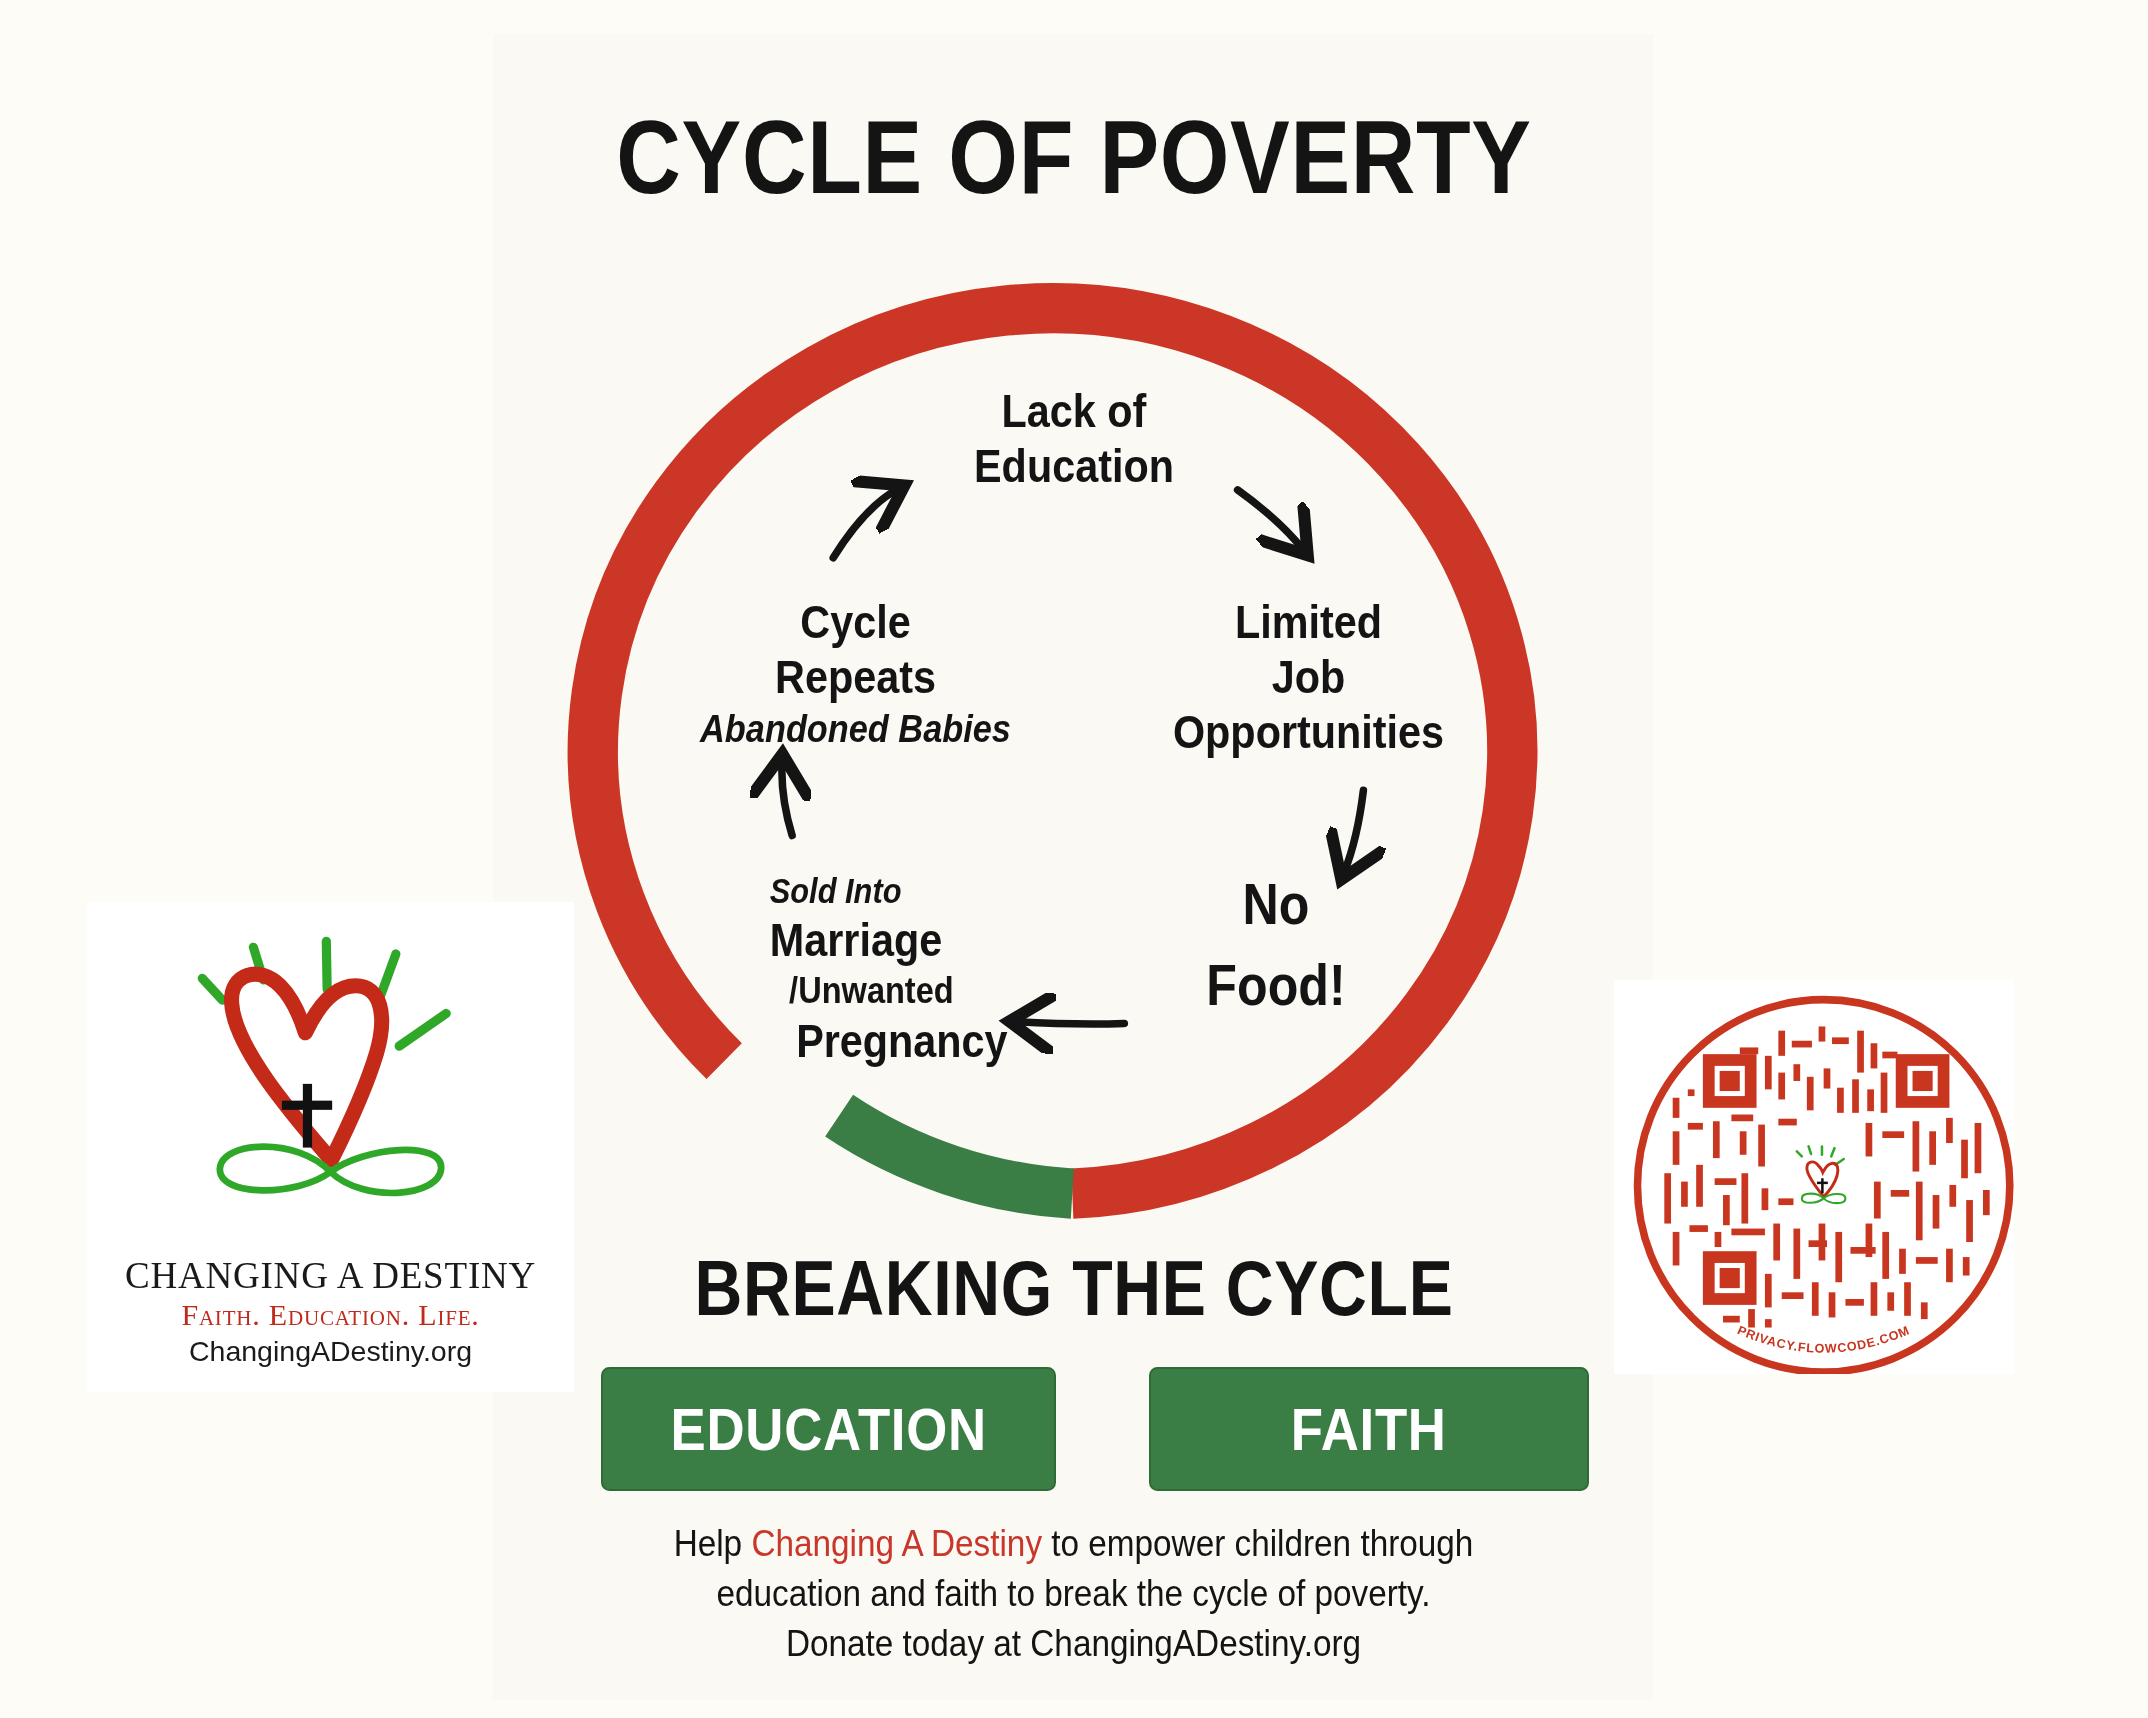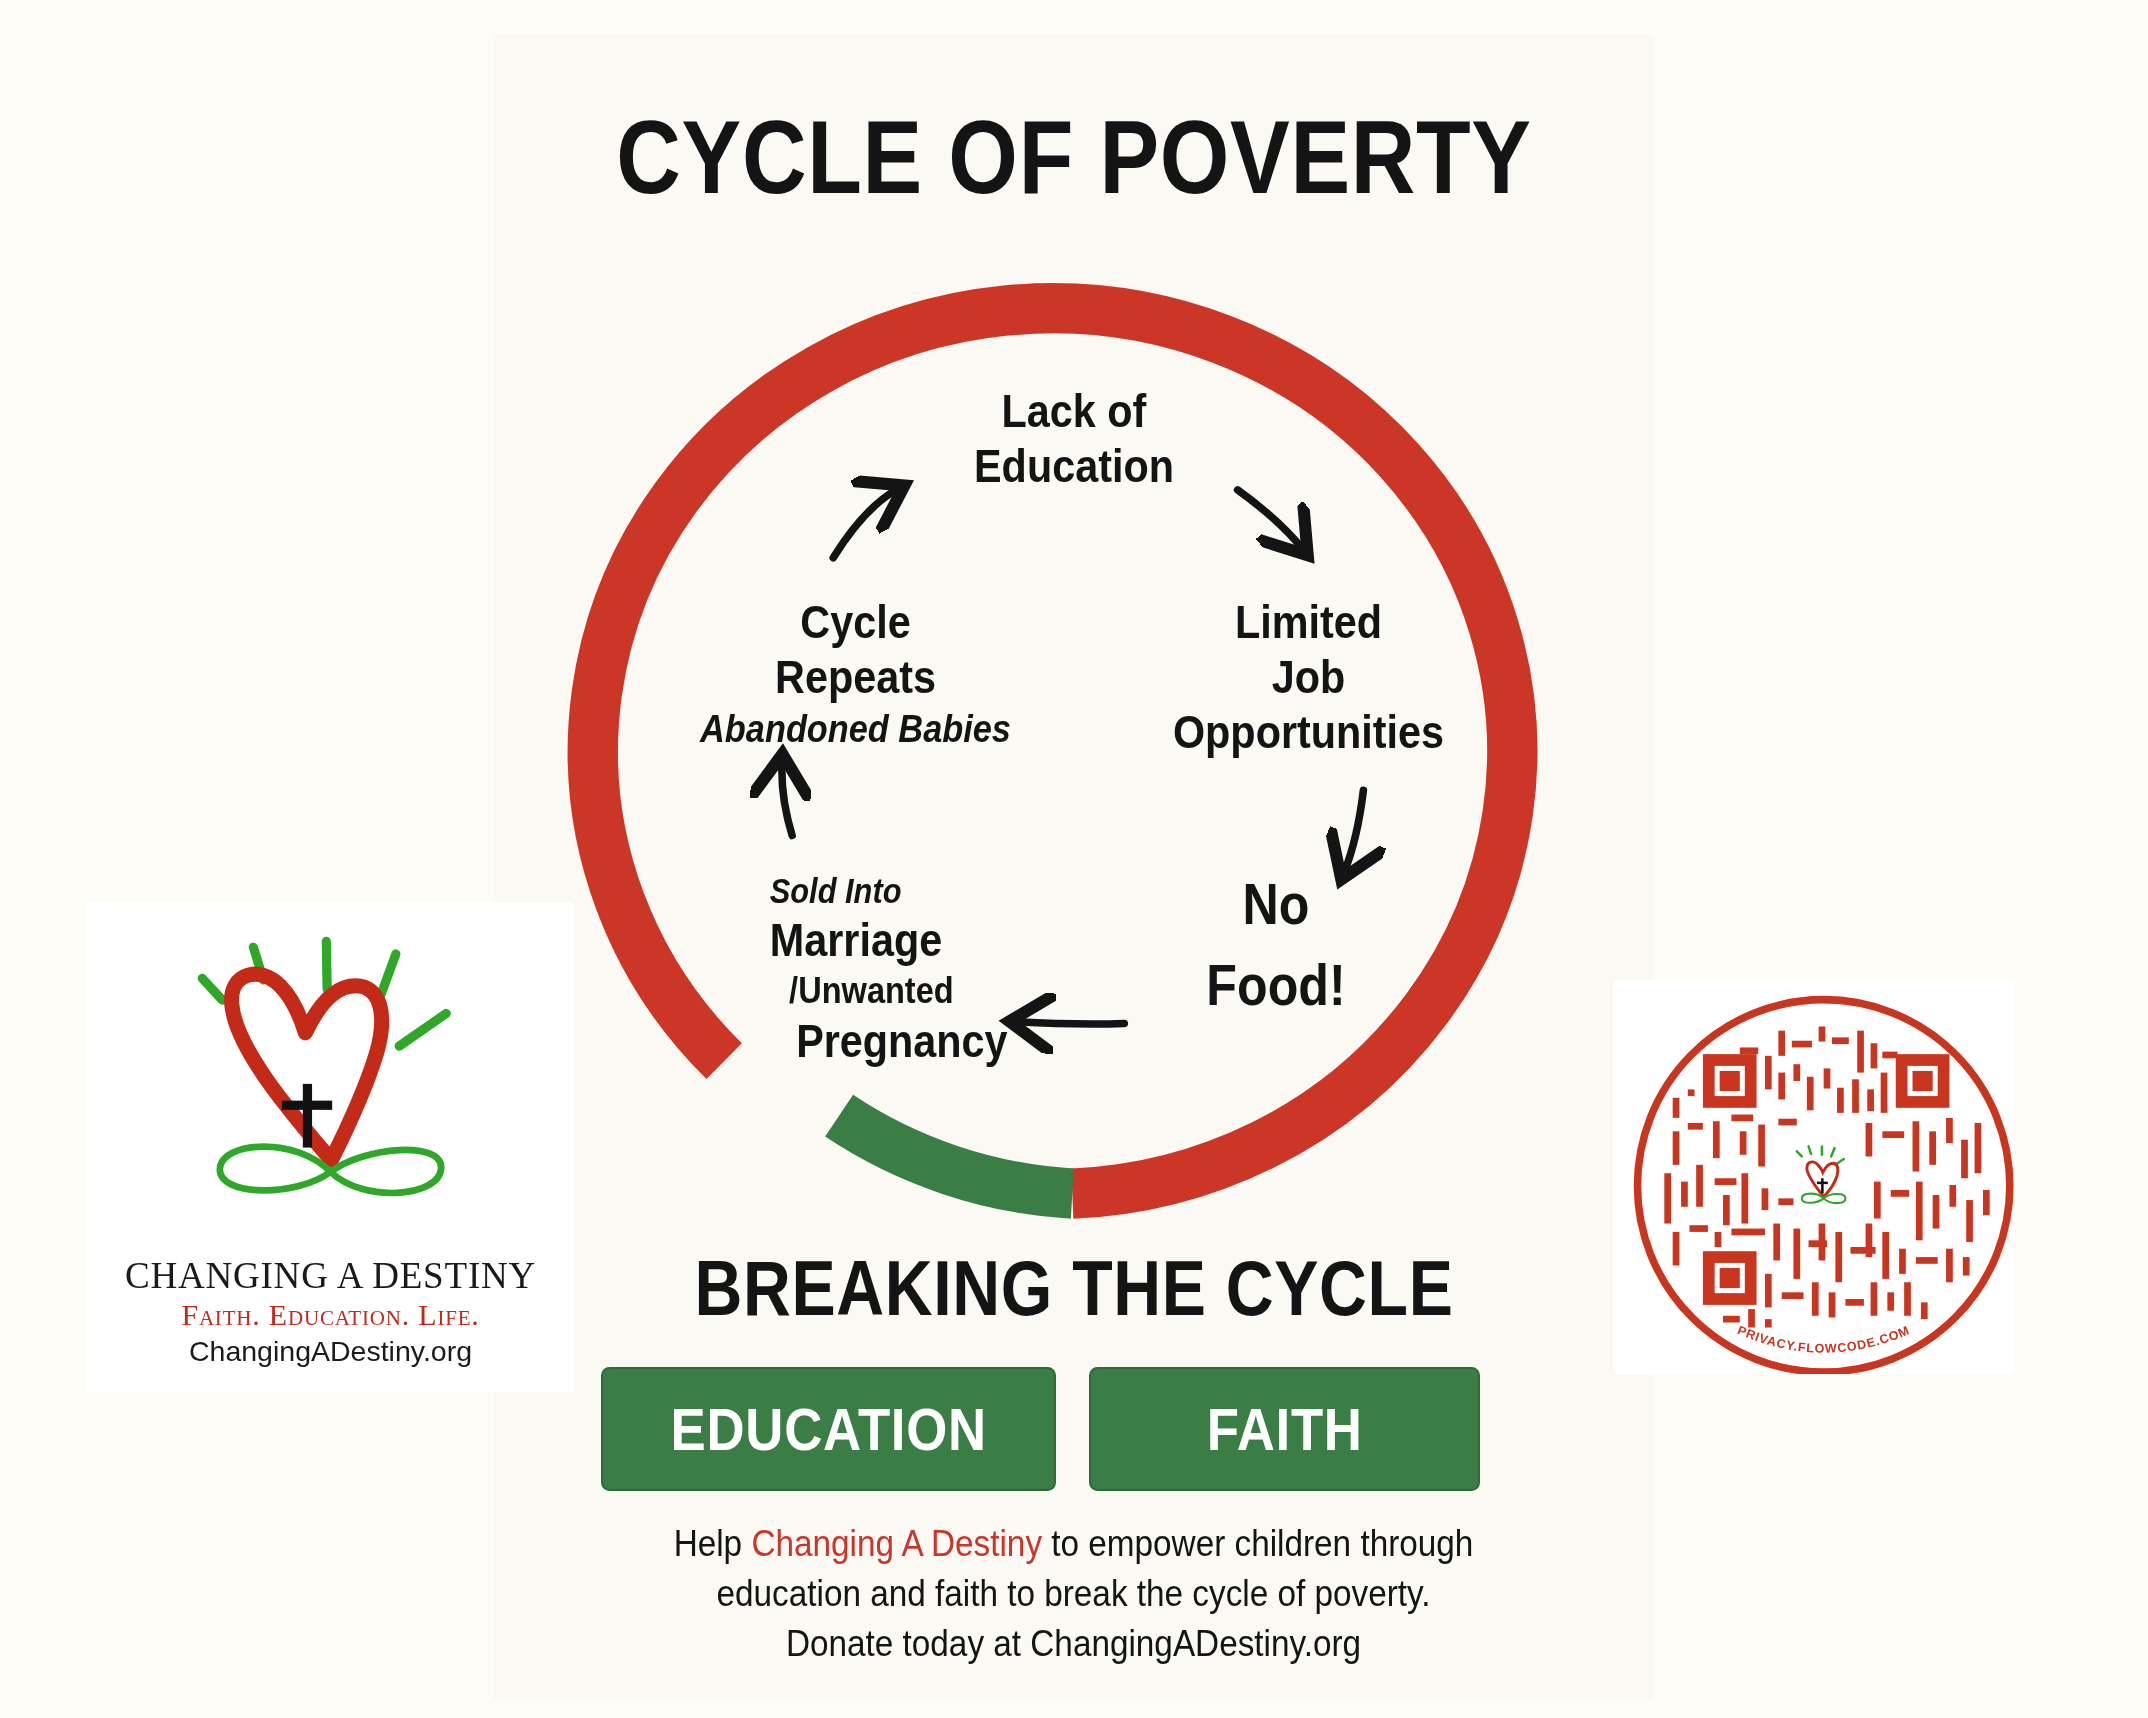--- a/index.html
+++ b/index.html
@@ -42,21 +42,21 @@
 
     .btn {
       position: absolute; top: 1367px; height: 124px;
       background: #3a7d45; border: 2.5px solid #2f6a38; border-radius: 8.4px;
       color: #fff; font-weight: bold; font-size: 60px;
       display: flex; align-items: center; justify-content: center;
       box-sizing: border-box; letter-spacing: 0.8px;
     }
     .btn span { transform: scaleX(0.88); display: inline-block; }
     #btn-education { left: 601px; width: 455px; }
-    #btn-faith { left: 1089px; width: 391px; }
+    #btn-faith { left: 1149px; width: 440px; }
 
     .footer {
       position: absolute; left: 503px; width: 1141px; top: 1519px;
       text-align: center; font-weight: normal; font-size: 37px; line-height: 50px;
       color: #141414;
     }
     .footer .line { display: block; transform: scaleX(0.9); }
     .footer .red { color: #c9362a; }
 
     .logo-box {

